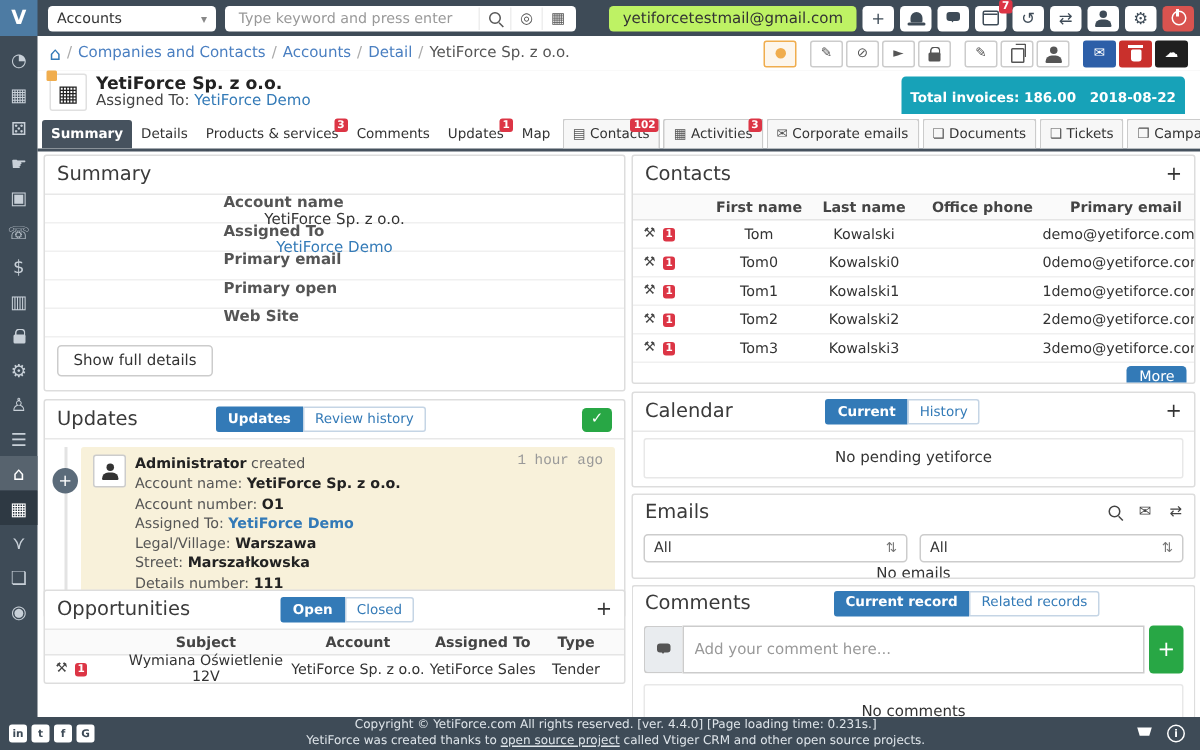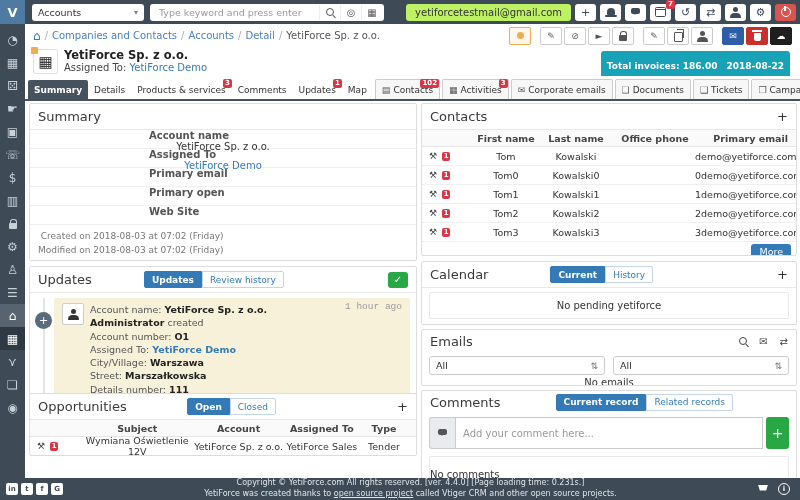--- a/index.html
+++ b/index.html
@@ -143,21 +143,21 @@
   .fake-select .stp{color:#777;font-size:9px;}
   .center-note{text-align:center;font-size:10px;color:#333;padding:1px 0;}
   .comment-row{display:flex;align-items:stretch;margin:4px 7px 0;}
   .cmt-icbox{width:25px;background:#e9ecef;border:1px solid #ccc;border-right:none;border-radius:3px 0 0 3px;display:flex;
         align-items:center;justify-content:center;color:#555;}
   .comment-row input{flex:1;border:1px solid #ccc;border-radius:0;outline:none;font-size:10px;font-family:inherit;
         padding:0 7px;height:30px;color:#333;min-width:0;}
   .comment-row input::placeholder{color:#999;}
   .cmt-add{width:23px;height:32px;background:#28a745;border-radius:3px;margin-left:3px;color:#fff;display:flex;
         align-items:center;justify-content:center;font-size:14px;cursor:pointer;}
-  .no-comments{margin:7px 7px 0;border:1px solid #e8e8e8;border-radius:2px;font-size:10px;padding:12px 0 12px;}
+  .no-comments{margin:7px 7px 0;border:1px solid #e8e8e8;border-radius:2px;text-align:center;font-size:10px;padding:12px 0 12px;}
 
   
   .footer{position:absolute;bottom:0;left:0;right:0;height:22px;background:#3e4b57;display:flex;align-items:center;
         padding:0 6px;z-index:9;color:#e6eaee;}
   .social{display:flex;gap:3px;}
   .soc{width:12px;height:12px;background:#fff;color:#3e4b57;border-radius:2px;font-size:7px;font-weight:bold;display:flex;
         align-items:center;justify-content:center;cursor:pointer;}
   .foot-center{flex:1;text-align:center;font-size:8px;line-height:1.35;color:#dfe5ea;}
   .foot-center .lk{text-decoration:underline;}
   .foot-right{display:flex;gap:10px;align-items:center;color:#fff;padding-right:4px;}
@@ -435,24 +435,21 @@
     </div>
     <div class="field-row">
       <span class="field-label">Primary open</span>
       <span class="field-value"></span>
     </div>
     <div class="field-row">
       <span class="field-label">Web Site</span>
       <span class="field-value"></span>
     </div>
     <div class="summary-foot">
-      <div class="meta">
-        <div>Created on 2018-08-03 at 07:02 (Friday)</div>
-        <div>Modified on 2018-08-03 at 07:02 (Friday)</div>
-      </div>
+      <div class="show-details"><span>Show full details</span></div>
     </div>
   </div>
 
   <div class="panel" style="left:29px;top:266px;width:386px;height:144px;">
     <div class="panel-head">
       <span class="panel-title">Updates</span>
       <div class="toggle-group">
         <div class="toggle-btn active">
             <span>Updates</span>
           </div>
@@ -470,25 +467,25 @@
             <span>+</span>
           </div>
       </div>
       <div class="upd-item">
         <span class="upd-time">1 hour ago</span>
         <div class="upd-headrow">
           <div class="avatar">
               <span class="i icon-user"></span>
             </div>
           <div class="upd-lines">
+            <div><span class="upd-author">Administrator</span> <span>created</span></div>
             <div><span>Account name:</span> <span class="b">YetiForce Sp. z o.o.</span></div>
-            <div><span class="upd-author">Administrator</span> <span>created</span></div>
             <div><span>Account number:</span> <span class="b">O1</span></div>
             <div><span>Assigned To:</span> <span class="b link">YetiForce Demo</span></div>
-            <div><span>City/Village:</span> <span class="b">Warszawa</span></div>
+            <div><span>Legal/Village:</span> <span class="b">Warszawa</span></div>
             <div><span>Street:</span> <span class="b">Marszałkowska</span></div>
             <div><span>Details number:</span> <span class="b">111</span></div>
             <div><span>Legal form:</span> <span class="b">Registered partnership</span></div>
           </div>
         </div>
       </div>
     </div>
   </div>
 
   <div class="panel" style="left:29px;top:393px;width:386px;height:61px;">

